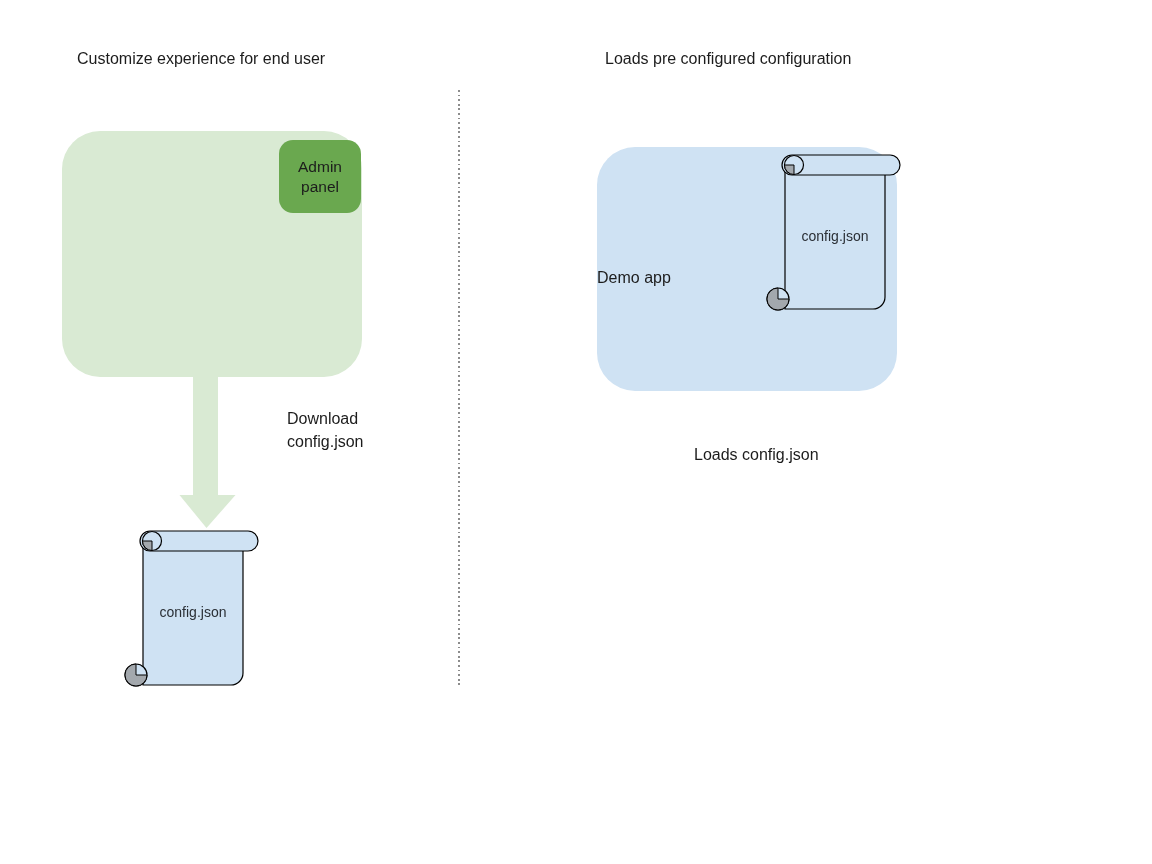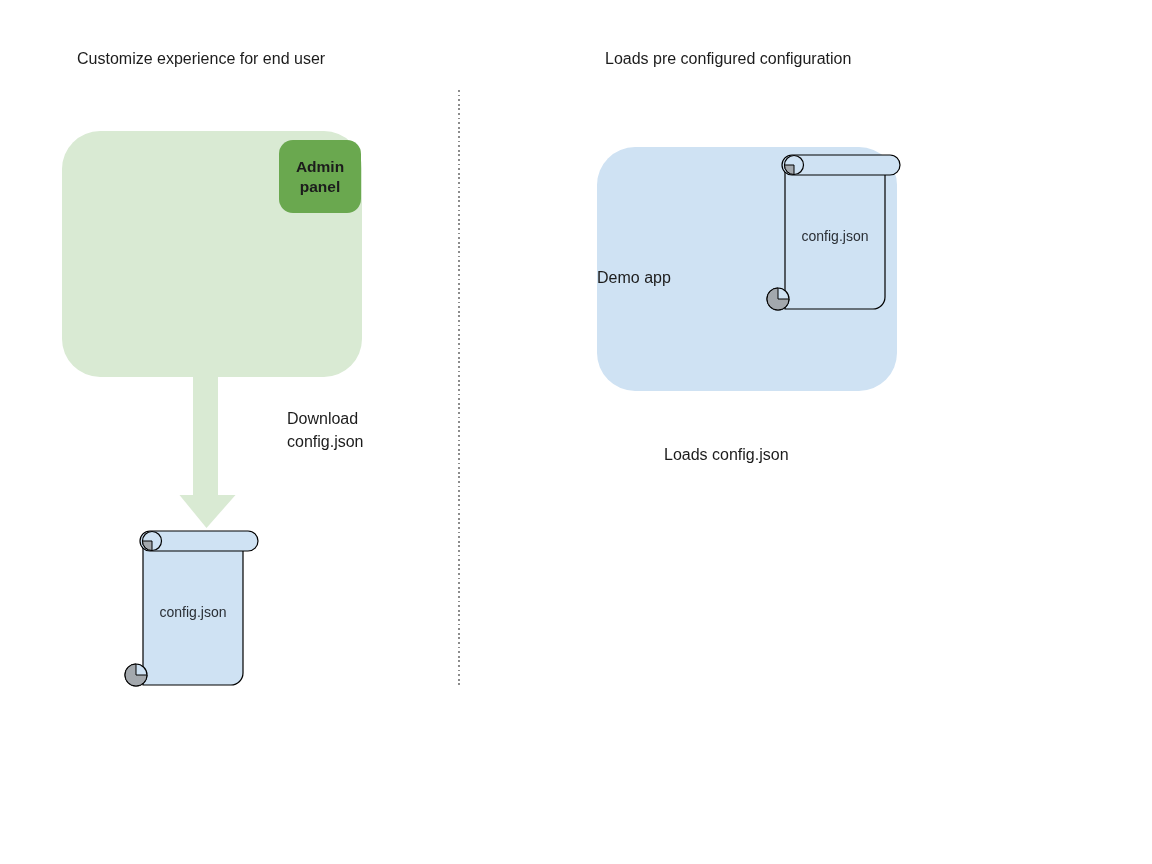--- a/index.html
+++ b/index.html
@@ -18,27 +18,27 @@
 
   .divider{position:absolute;left:458px;top:90px;width:2px;height:597px;
     background:repeating-linear-gradient(to bottom,var(--divider_gray) 0 1.8px,transparent 1.8px 4.6px);}
 
   .admin-app{position:absolute;left:62px;top:131px;width:300px;height:246px;
     background:var(--light_green);border-radius:38px;}
   .admin-app-label{position:absolute;left:62px;top:131px;width:300px;height:246px;
     display:flex;align-items:center;justify-content:center;font-size:16px;}
   .admin-panel{position:absolute;left:279px;top:140px;width:82px;height:73px;
     background:var(--green);border-radius:14px;display:flex;align-items:center;justify-content:center;
-    text-align:center;font-size:15.5px;line-height:20px;padding:2px 8px;font-weight:bold;}
+    text-align:center;font-size:15.5px;line-height:20px;padding:2px 8px;}
 
   .down-arrow{position:absolute;left:179px;top:377px;width:57px;height:153px;}
 
   .caption{position:absolute;font-size:16px;line-height:22.5px;white-space:pre-line;color:var(--text_dark);margin-left:37px;}
   .caption-download{left:250px;top:408px;}
-  .caption-loads{left:627px;top:444px;}
+  .caption-loads{left:657px;top:444px;}
 
   .demo-app{position:absolute;left:597px;top:147px;width:300px;height:244px;
     background:var(--light_blue);border-radius:38px;}
   .demo-app-label{position:absolute;left:597px;top:147px;width:194px;height:261px;
     display:flex;align-items:center;justify-content:flex-start;font-size:16px;}
 
   .scroll-svg{position:absolute;width:140px;height:162px;overflow:visible;}
   .scroll-left{left:122px;top:528px;}
   .scroll-right{left:764px;top:152px;}
   .scroll-label{position:absolute;width:100px;text-align:center;font-size:14px;color:#2a2f35;}

